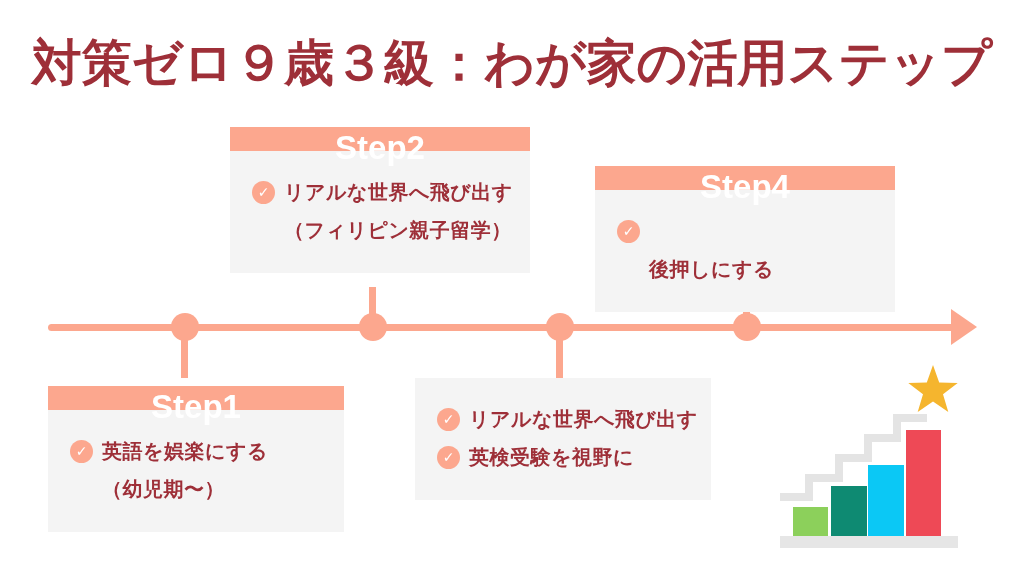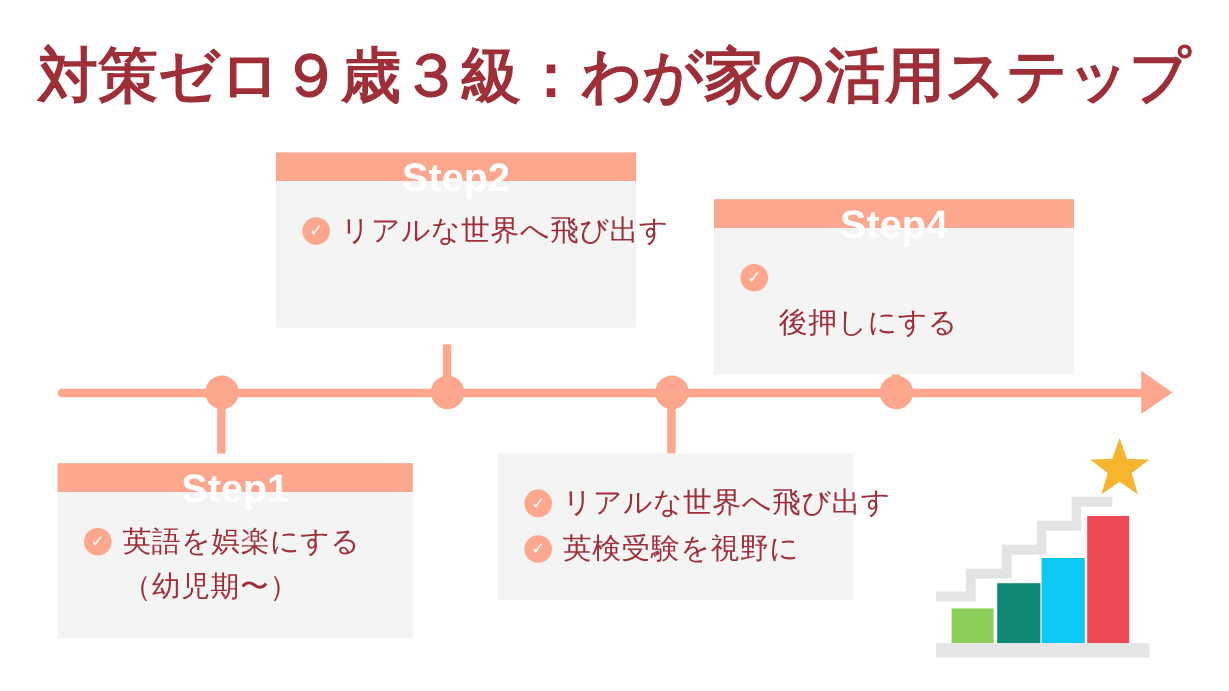--- a/index.html
+++ b/index.html
@@ -29,21 +29,21 @@
   .card3{left:415px;top:378px;width:296px;}
   .card4{left:595px;top:127px;width:300px;margin-top:39px;}
   .card-header{height:24px;line-height:42px;background:#FCA78E;color:#ffffff;
                font-weight:bold;font-size:33px;text-align:center;}
   .card-body{background:#F4F4F4;padding:22px 8px 0 22px;}
   .card1 .card-body,.card3 .card-body{height:100px;}
   .card2 .card-body,.card4 .card-body{height:100px;}
   .row{display:flex;align-items:center;gap:9px;height:38px;}
   .chk{flex:0 0 23px;width:23px;height:23px;border-radius:50%;background:#FCA78E;color:#fff;
        display:flex;align-items:center;justify-content:center;font-size:14px;font-weight:bold;}
-  .txt{font-size:24px;font-weight:normal;color:#9E2F38;letter-spacing:0.5px;white-space:nowrap;}
+  .txt{font-size:20px;font-weight:bold;color:#9E2F38;letter-spacing:0.5px;white-space:nowrap;}
 
   
   .illus{position:absolute;left:770px;top:365px;width:200px;height:190px;}
 </style>
 </head>
 <body>
 
 <div class="canvas">
 
   <div class="title">対策ゼロ９歳３級：わが家の活用ステップ</div>
@@ -78,20 +78,26 @@
   </div>
 
   <div class="card card2">
     <div class="card-header" style="background: rgb(252, 167, 142);">Step2</div>
     <div class="card-body" style="background: rgb(244, 244, 244);">
       <div class="row">
         <span class="chk" style="background: rgb(252, 167, 142);">
             <span>✓</span>
           </span>
         <span class="txt">リアルな世界へ飛び出す</span>
+      </div>
+      <div class="row">
+        <span class="chk" style="background: rgb(252, 167, 142); visibility: hidden;">
+            <span>✓</span>
+          </span>
+        <span class="txt">（フィリピン親子留学）</span>
       </div>
     </div>
   </div>
 
   <div class="card card3">
     <div class="card-body" style="background: rgb(244, 244, 244);">
       <div class="row">
         <span class="chk" style="background: rgb(252, 167, 142);">
             <span>✓</span>
           </span>

